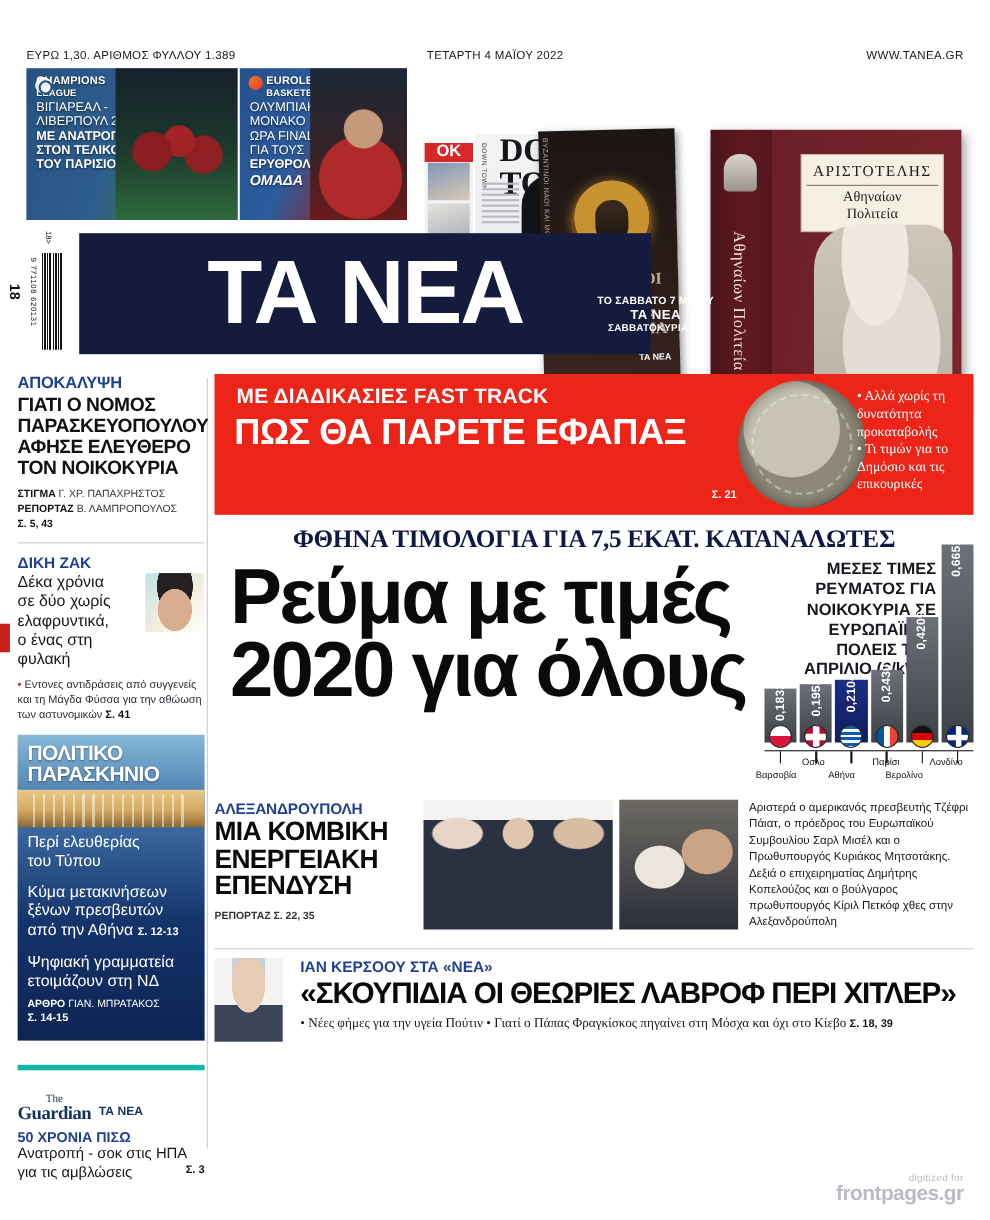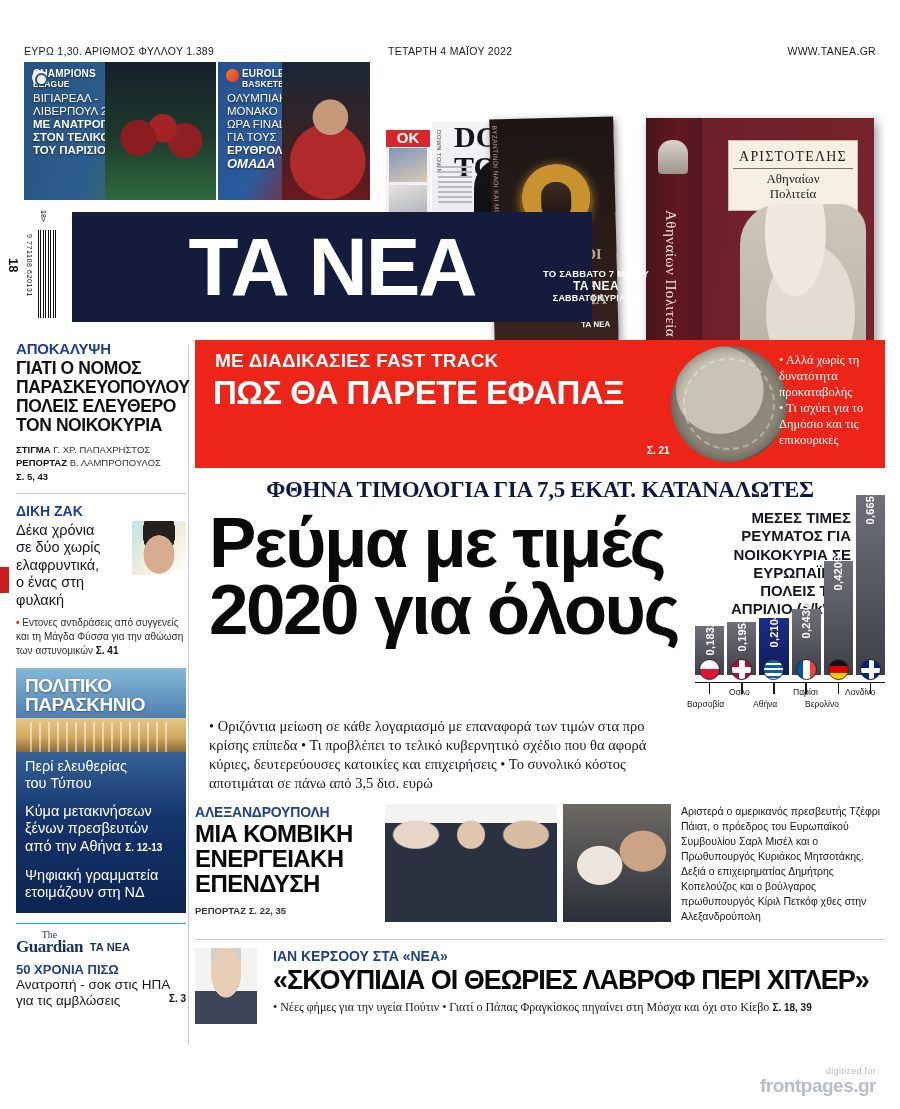--- a/index.html
+++ b/index.html
@@ -188,21 +188,21 @@
     position:relative; }
   .pp .parl:before { content:""; position:absolute; left:14px; right:14px; top:4px; bottom:0;
     background: repeating-linear-gradient(90deg, rgba(255,255,255,.5) 0 2px, transparent 2px 9px); }
   .pp .pp-h { font-size:14.5px; line-height:1.15; margin-top:4px; }
   .pp .pp-by { font-size:9.5px; line-height:1.42; margin-top:5px; }
   .pp .pp-by b { font-weight:bold; }
   .pp .pp-h2 { font-size:14.5px; line-height:1.18; margin-top:12px; }
   .pp .pp-pg { font-weight:bold; font-size:10px; }
 
   
-  .gua { margin-top:10px; border-top:1px solid #14b8a6; padding-top:6px; }
+  .gua { margin-top:22px; border-top:5px solid #14b8a6; padding-top:22px; }
   .gua .grow { display:flex; align-items:flex-end; gap:7px; }
   .gua .gl { font-family:"Liberation Serif",serif; color:#16325c; line-height:.92; }
   .gua .gl .g1 { font-size:10px; text-align:center; }
   .gua .gl .g2 { font-size:17px; font-weight:bold; letter-spacing:-.5px;text-align:center; }
   .gua .gtn { color:#16325c; font-weight:bold; font-size:11px; padding-bottom:2px; }
   .gua .gk { color:#1f3f8f; font-weight:bold; font-size:13px; margin-top:7px; }
   .gua .gb { font-size:13.5px; line-height:1.2; color:#15171c; }
   .gua .gpg { font-weight:bold; font-size:10px; color:#111; float:right; }
 
   
@@ -422,21 +422,21 @@
   <div class="vrule"></div>
   <div class="redtab"></div>
 
   <div class="col-left">
 
     <div>
       <div class="lc-kicker">ΑΠΟΚΑΛΥΨΗ</div>
       <div class="lc-head">
         <div>ΓΙΑΤΙ Ο ΝΟΜΟΣ</div>
         <div>ΠΑΡΑΣΚΕΥΟΠΟΥΛΟΥ</div>
-        <div>ΠΟΛΕΙΣ ΕΛΕΥΘΕΡΟ</div>
+        <div>ΑΦΗΣΕ ΕΛΕΥΘΕΡΟ</div>
         <div>ΤΟΝ ΝΟΙΚΟΚΥΡΙΑ</div>
       </div>
       <div class="lc-byline">
         <div><b>ΣΤΙΓΜΑ</b>
           <span>Γ. ΧΡ. ΠΑΠΑΧΡΗΣΤΟΣ</span></div>
         <div><b>ΡΕΠΟΡΤΑΖ</b>
           <span>Β. ΛΑΜΠΡΟΠΟΥΛΟΣ</span></div>
         <div class="lc-pg">Σ. 5, 43</div>
       </div>
     </div>
@@ -472,20 +472,25 @@
       <div class="pp-h2">
         <div>Κύμα μετακινήσεων</div>
         <div>ξένων πρεσβευτών</div>
         <div><span>από την Αθήνα</span>
           <b class="pp-pg">Σ. 12-13</b></div>
       </div>
       <div class="pp-h2">
         <div>Ψηφιακή γραμματεία</div>
         <div>ετοιμάζουν στη ΝΔ</div>
       </div>
+      <div class="pp-by">
+        <b>ΑΡΘΡΟ</b>
+        <span>ΓΙΑΝ. ΜΠΡΑΤΑΚΟΣ</span>
+        <div><b class="pp-pg">Σ. 14-15</b></div>
+      </div>
     </div>
 
     <div class="gua">
       <div class="grow">
         <div class="gl">
           <div class="g1">The</div>
           <div class="g2">Guardian</div>
         </div>
         <div class="gtn">ΤΑ ΝΕΑ</div>
       </div>
@@ -500,21 +505,21 @@
 
   <div class="col-main">
 
     <div class="redban">
       <div class="rb-kick">ΜΕ ΔΙΑΔΙΚΑΣΙΕΣ FAST TRACK</div>
       <div class="rb-h1">ΠΩΣ ΘΑ ΠΑΡΕΤΕ ΕΦΑΠΑΞ</div>
       <div class="rb-pg">Σ. 21</div>
       <div class="coin"></div>
       <div class="rb-bul">
         <div>• Αλλά χωρίς τη δυνατότητα προκαταβολής</div>
-        <div>• Τι ισχύει για το Δημόσιο και τις επικουρικές</div>
+        <div>• Τι τιμών για το Δημόσιο και τις επικουρικές</div>
       </div>
     </div>
 
     <div class="overline">ΦΘΗΝΑ ΤΙΜΟΛΟΓΙΑ ΓΙΑ 7,5 ΕΚΑΤ. ΚΑΤΑΝΑΛΩΤΕΣ</div>
 
     <div class="headwrap">
       <div class="bighead">
         <div>Ρεύμα με τιμές</div>
         <div>2020 για όλους</div>
       </div>
@@ -589,21 +594,20 @@
           <span style="left:0px;top:12px">Βαρσοβία</span>
           <span style="left:42px;top:0px">Οσλο</span>
           <span style="left:66px;top:12px">Αθήνα</span>
           <span style="left:106px;top:0px">Παρίσι</span>
           <span style="left:118px;top:12px">Βερολίνο</span>
           <span style="left:158px;top:0px">Λονδίνο</span>
         </div>
       </div>
     </div>
 
-    <div class="mainbul">• Οριζόντια μείωση σε κάθε λογαριασμό με επαναφορά των τιμών στα προ κρίσης επίπεδα • Τι προβλέπει το τελικό κυβερνητικό σχέδιο που θα αφορά κύριες, δευτερεύουσες κατοικίες και επιχειρήσεις • Το συνολικό κόστος αποτιμάται σε πάνω από 3,5 δισ. ευρώ</div>
 
     <div class="alex">
       <div class="a-kick">ΑΛΕΞΑΝΔΡΟΥΠΟΛΗ</div>
       <div class="a-head">
         <div>ΜΙΑ ΚΟΜΒΙΚΗ</div>
         <div>ΕΝΕΡΓΕΙΑΚΗ</div>
         <div>ΕΠΕΝΔΥΣΗ</div>
       </div>
       <div class="a-by">ΡΕΠΟΡΤΑΖ Σ. 22, 35</div>
       <div class="photo1"></div>

